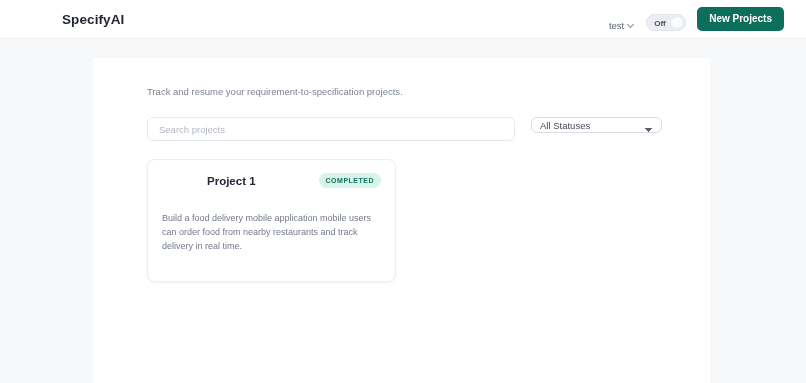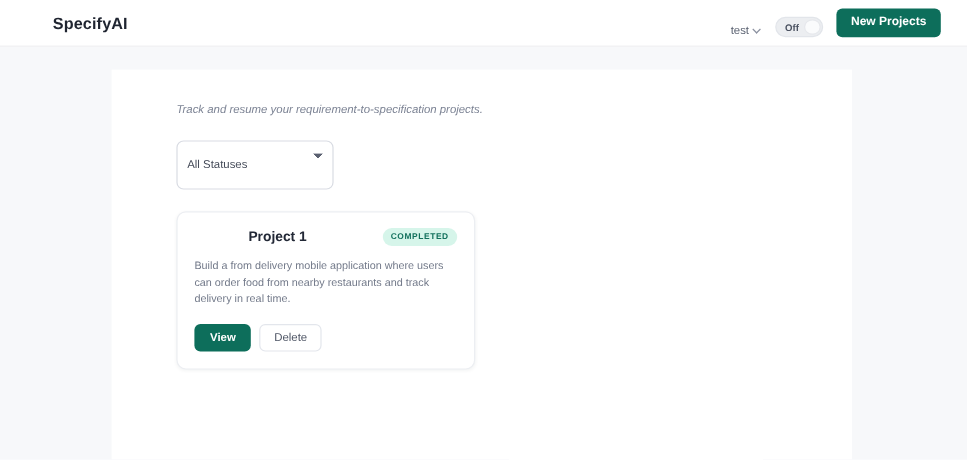--- a/index.html
+++ b/index.html
@@ -16,21 +16,21 @@
   }
 
   
   .header {
     height: 39px;
     background: #ffffff;
     border-bottom: 1px solid #edeef1;
     display: flex;
     align-items: center;
     justify-content: space-between;
-    padding: 0 22px 0 44px;
+    padding: 0 22px 0 62px;
     box-sizing: border-box;
   }
   .brand {
     font-size: 13.5px;
     font-weight: bold;
     color: #1f2430;
     letter-spacing: 0.1px;
   }
   .header-right {
     display: flex;
@@ -126,21 +126,20 @@
     font-size: 16.5px;
     font-weight: bold;
     color: #1f2533;
     margin: 0 0 6px 0;
     letter-spacing: 0.1px;
   }
   .page-subtitle {
     font-size: 9.5px;
     color: #7c8394;
     margin: 0 0 20px 0;
-    font-style: italic;
   }
 
   
   .filters {
     display: flex;
     gap: 16px;
     margin-bottom: 18px;
   }
   .search-input {
     width: 368px;
@@ -153,21 +152,21 @@
     box-sizing: border-box;
     outline: none;
     background: #ffffff;
     font-family: "Liberation Sans", sans-serif;
   }
   .search-input::placeholder {
     color: #b3b8c4;
   }
   .status-select {
     width: 131px;
-    height: 41px;
+    height: 16px;
     border: 1px solid #d9dce3;
     border-radius: 6px;
     padding: 0 8px;
     font-size: 9.5px;
     color: #454b59;
     box-sizing: border-box;
     background: #ffffff;
     outline: none;
     cursor: pointer;
     appearance: none;
@@ -190,21 +189,21 @@
     border-radius: 8px;
     background: #ffffff;
     box-shadow: 0 1px 3px rgba(25, 30, 45, 0.05);
     padding: 13px 14px 14px 14px;
     box-sizing: border-box;
   }
   .card-head {
     display: flex;
     align-items: center;
     justify-content: space-between;
-    margin-bottom: 10px;
+    margin-bottom: 24px;
     padding-left: 45px;
   }
   .card-title {
     font-size: 11.5px;
     font-weight: bold;
     color: #222836;
   }
   .badge {
     background: #d6f5ea;
     color: #12705c;
@@ -266,33 +265,30 @@
     <button class="btn-primary">New Projects</button>
   </div>
 </div>
 
 <div class="page">
   <div class="panel">
 
     <p class="page-subtitle">Track and resume your requirement-to-specification projects.</p>
 
     <div class="filters">
+      <input class="search-input" type="text" placeholder="Search projects" style="">
       <select class="status-select">
         <option>All Statuses</option>
       </select>
     </div>
 
     <div class="cards">
       <div class="card">
         <div class="card-head">
           <span class="card-title">Project 1</span>
           <span class="badge">COMPLETED</span>
         </div>
-        <p class="card-desc">Build a from delivery mobile application where users can order food from nearby restaurants and track delivery in real time.</p>
-        <div class="card-actions">
-          <button class="btn-view">View</button>
-          <button class="btn-delete">Delete</button>
-        </div>
+        <p class="card-desc">Build a food delivery mobile application mobile users can order food from nearby restaurants and track delivery in real time.</p>
       </div>
     </div>
 
   </div>
 </div>
 
 </body></html>

